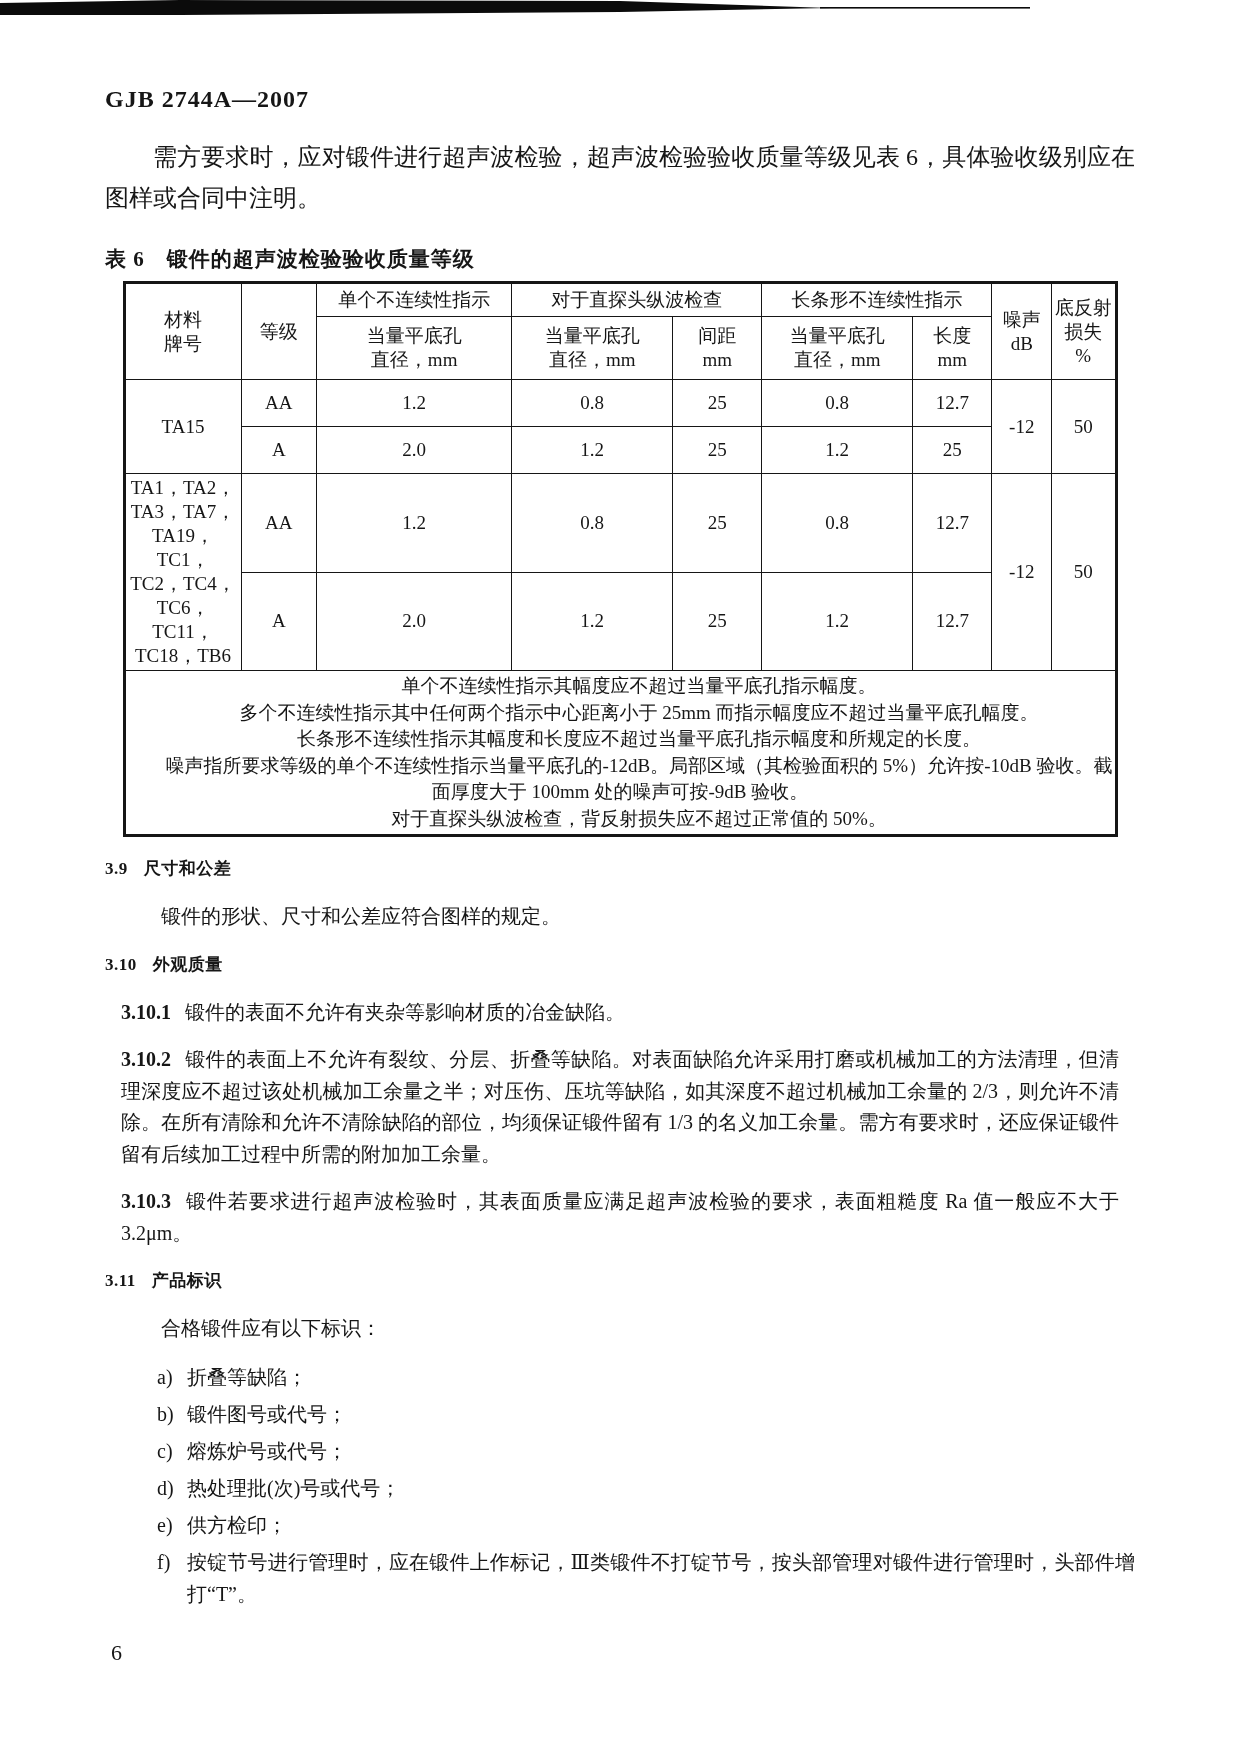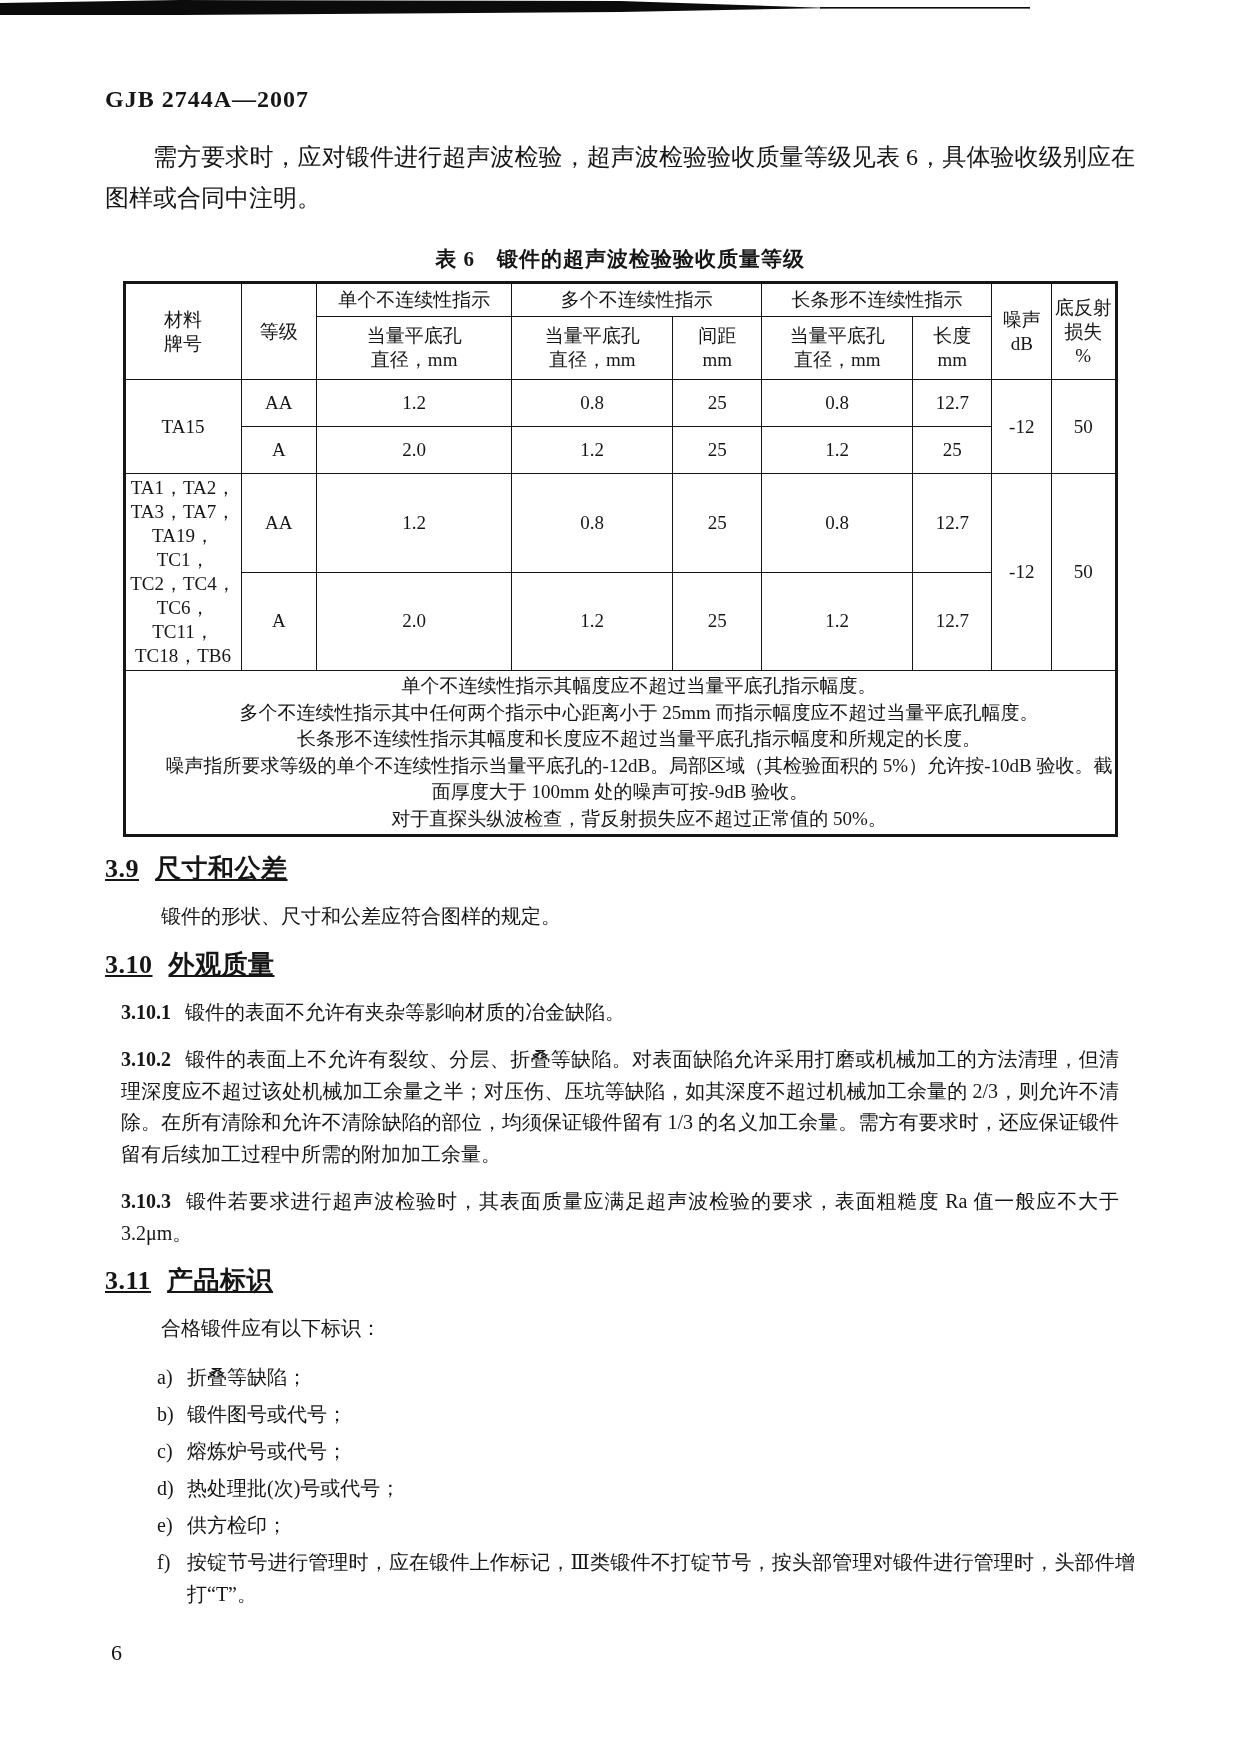--- a/index.html
+++ b/index.html
@@ -18,21 +18,20 @@
     font-family:"Liberation Serif","DejaVu Serif",serif;
   }
   .intro{
     margin-top:24px;
     font-size:24px;line-height:41px;
     text-indent:2em;
     text-align:justify;
   }
   .tbl-title{
     margin-top:26px;
-    text-align:center;
     font-size:21px;font-weight:bold;
     letter-spacing:1px;
   }
   table.t6{
     margin:8px auto 0 auto;
     width:995px;
     border-collapse:collapse;
     border:3px solid #161616;
     table-layout:fixed;
   }
@@ -55,24 +54,23 @@
     padding:8px 14px 10px 8px;
   }
   p.note{
     margin:0;
     font-size:19px;
     line-height:26.5px;
     text-indent:2em;
   }
   .sections{margin-top:16px;}
   .sec-h{
-    font-size:26px;font-weight:bold;
+    font-size:17px;font-weight:bold;
     margin:7px 0 5px 0;line-height:32px;
     letter-spacing:0.5px;
-    text-decoration:underline;
   }
   .sec-h .num{margin-right:16px;}
   p.body-p{
     margin:16px;font-size:20px;line-height:31.5px;
     text-align:justify;
   }
   p.body-p.ind{text-indent:2em;}
   p.body-p .cnum{font-weight:bold;margin-right:14px;}
   .list{margin-top:4px;}
   .list-item{
@@ -114,21 +112,21 @@
       <col style="width:8%">
         <col style="width:6%">
         <col style="width:6.5%">
     </colgroup>
     <thead>
       <tr class="hdr1">
         <th rowspan="2" class="ml">材料
 牌号</th>
         <th rowspan="2">等级</th>
         <th>单个不连续性指示</th>
-        <th colspan="2">多个不连续性指示</th>
+        <th colspan="2">对于直探头纵波检查</th>
         <th colspan="2">长条形不连续性指示</th>
         <th rowspan="2" class="ml">噪声
 dB</th>
         <th rowspan="2" class="ml">底反射
 损失
 %</th>
       </tr>
       <tr class="hdr2">
         <th class="ml">当量平底孔
 直径，mm</th>

